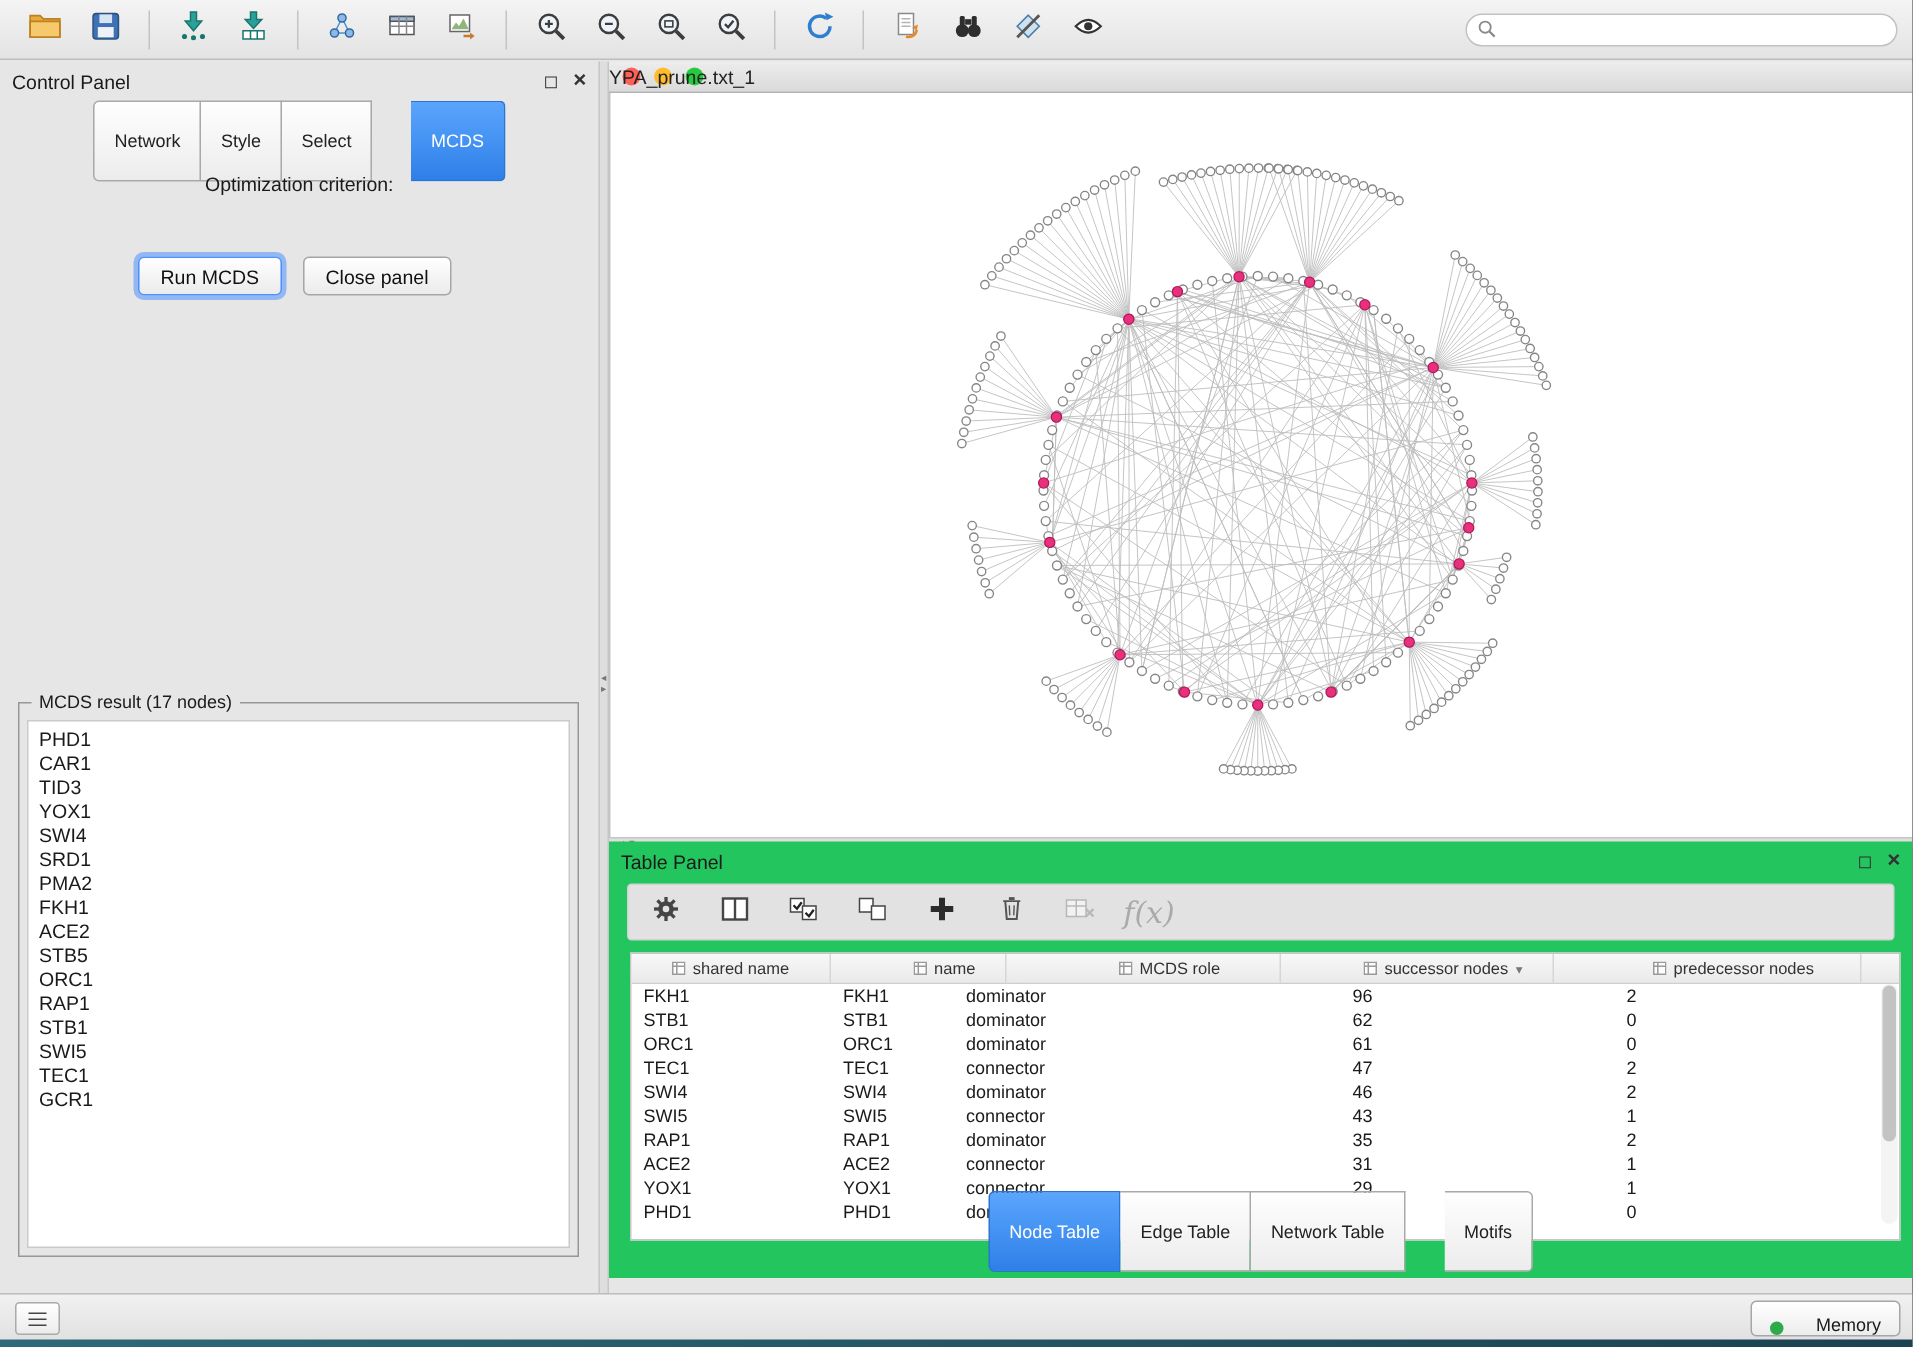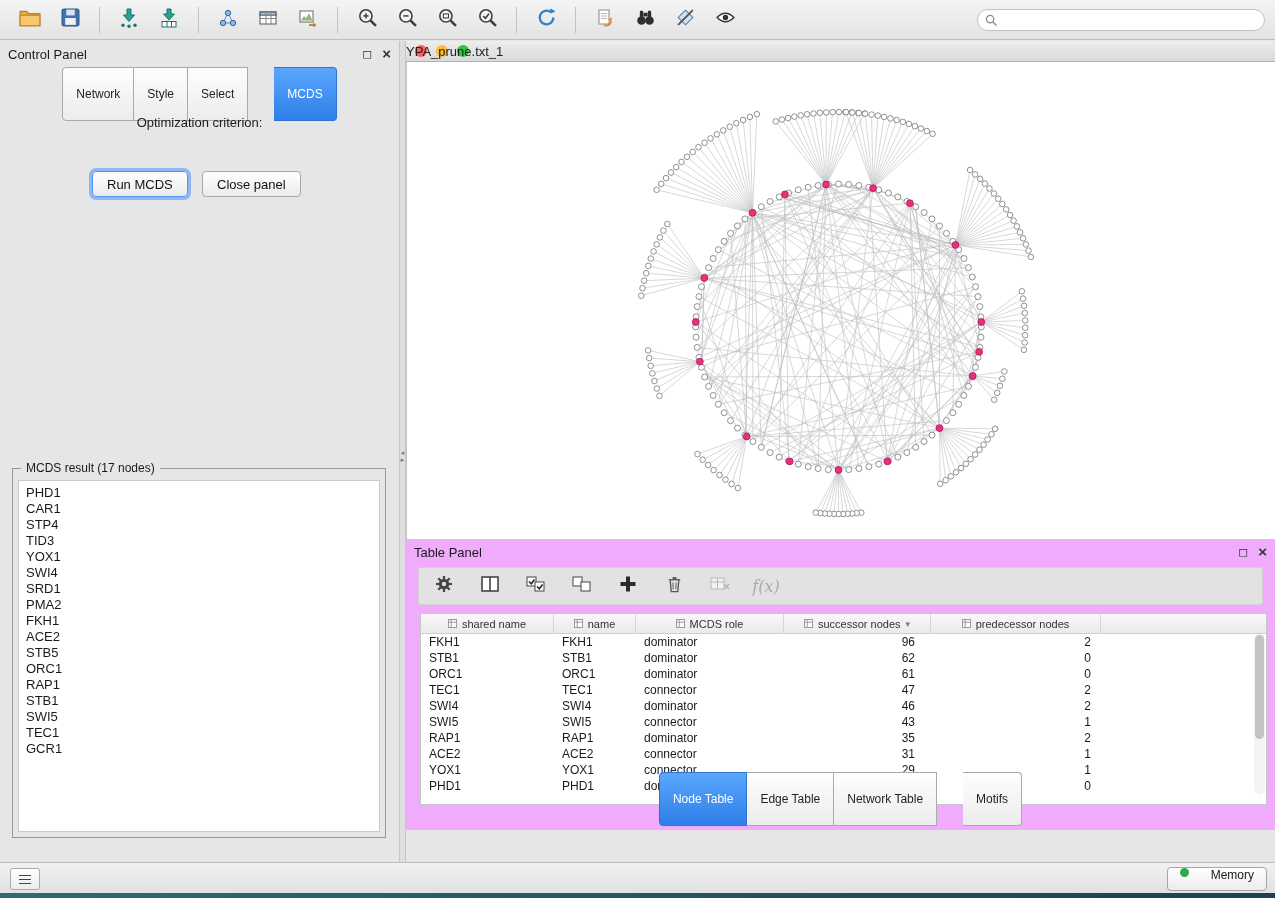--- a/index.html
+++ b/index.html
@@ -57,49 +57,49 @@
   
   .net-titlebar{position:absolute;left:406px;top:41px;right:0;height:21px;
     background:linear-gradient(#ededed,#dadada);border-bottom:1px solid #b2b2b2;box-sizing:border-box;}
   .lights{position:absolute;left:9px;top:4px;display:flex;gap:9px;}
   .light{width:12px;height:12px;border-radius:50%;}
   .net-title{position:absolute;left:0;right:0;top:3px;text-align:left;font-size:13px;color:#222;}
   .net-canvas{position:absolute;left:406px;top:62px;right:0;height:496px;background:#fff;
     border-left:1px solid #c4c4c4;box-sizing:border-box;}
   .net-canvas svg{display:block;width:100%;height:100%;}
   
-  .table-panel{position:absolute;left:406px;top:539px;right:0;height:291px;background:#f0abfc;}
+  .table-panel{position:absolute;left:406px;top:561px;right:0;height:291px;background:#22c55e;}
   .tp-toolbar{position:absolute;left:12px;top:28px;right:12px;height:38px;background:#e2e2e2;
     border:1px solid #d2d2d2;border-radius:3px;display:flex;align-items:center;padding:0 12px;gap:20px;box-sizing:border-box;}
   .tp-ic{display:flex;align-items:center;justify-content:center;width:26px;height:26px;}
-  .fx{font-family:"DejaVu Serif",serif;font-style:italic;font-size:16px;color:#aaa;}
+  .fx{font-family:"DejaVu Serif",serif;font-style:italic;font-size:20px;color:#aaa;}
   .tbl{position:absolute;left:14px;top:74px;width:847px;height:192px;background:#fff;
     border:1px solid #c6c6c6;box-sizing:border-box;overflow:hidden;}
   .thead{display:grid;grid-template-columns:133px 82px 148px 147px 170px 1fr;height:19px;
-    background:linear-gradient(#f8f8f8,#eaeaea);border-bottom:1px solid #cfcfcf;font-size:11px;color:#333;}
+    background:linear-gradient(#f8f8f8,#eaeaea);border-bottom:1px solid #cfcfcf;font-size:11px;color:#333;gap:35px;}
   .th{display:flex;align-items:center;justify-content:center;gap:5px;border-right:1px solid #d6d6d6;
     white-space:nowrap;overflow:hidden;}
   .th .chev{color:#777;font-size:9px;}
   .trow{display:grid;grid-template-columns:133px 82px 148px 147px 170px 1fr;height:16px;
     font-size:12px;align-items:center;}
   .tcell{padding:0 8px;white-space:nowrap;overflow:hidden;}
   .tcell.n3{text-align:right;padding-right:16px;}
   .tcell.n4{text-align:right;padding-right:10px;}
   .vsb{position:absolute;right:1px;top:20px;width:11px;height:160px;background:#f4f4f4;border-radius:6px;}
   .vsb-thumb{margin:1px;height:104px;background:#c3c3c3;border-radius:5px;}
   .tp-tabs{position:absolute;left:0;right:0;bottom:4px;display:flex;justify-content:center;}
   
   .statusbar{position:absolute;left:0;right:0;top:862px;height:31px;
     background:linear-gradient(#f1f1f1,#e1e1e1);border-top:1px solid #bdbdbd;box-sizing:border-box;}
   .list-btn{position:absolute;left:10px;top:5px;width:28px;height:20px;border:1px solid #ababab;
     border-radius:3px;background:linear-gradient(#fff,#ececec);display:flex;align-items:center;justify-content:center;}
   .list-glyph{width:12px;height:9px;display:flex;flex-direction:column;justify-content:space-between;}
   .list-glyph i{display:block;height:1px;background:#444;}
   .mem-btn{position:absolute;right:8px;top:4px;height:22px;padding:0 12px;border:1px solid #a6a6a6;
-    border-radius:4px;background:linear-gradient(#fff,#ececec);display:flex;align-items:flex-start;gap:22px;font-size:12px;}
+    border-radius:4px;background:linear-gradient(#fff,#ececec);display:flex;align-items:flex-end;gap:22px;font-size:12px;}
   .mem-dot{width:9px;height:9px;border-radius:50%;}
   .desktop{position:absolute;left:0;right:0;bottom:0;height:5px;
     background:linear-gradient(90deg,#2e6a78,#1b4250);}
 </style>
 </head>
 <body>
 
 <div class="app">
 
   <div class="toolbar">
@@ -277,21 +277,20 @@
       </div>
       <div class="btn" style="left:194px;top:72px;">
         <span>Close panel</span>
       </div>
     </div>
     <div class="result-box">
       <div class="result-legend">MCDS result (17 nodes)</div>
       <div class="mcds-list" id="mcds-list">
           <div>PHD1</div>
           <div>CAR1</div>
-          <div>STP4</div>
           <div>TID3</div>
           <div>YOX1</div>
           <div>SWI4</div>
           <div>SRD1</div>
           <div>PMA2</div>
           <div>FKH1</div>
           <div>ACE2</div>
           <div>STB5</div>
           <div>ORC1</div>
           <div>RAP1</div>

